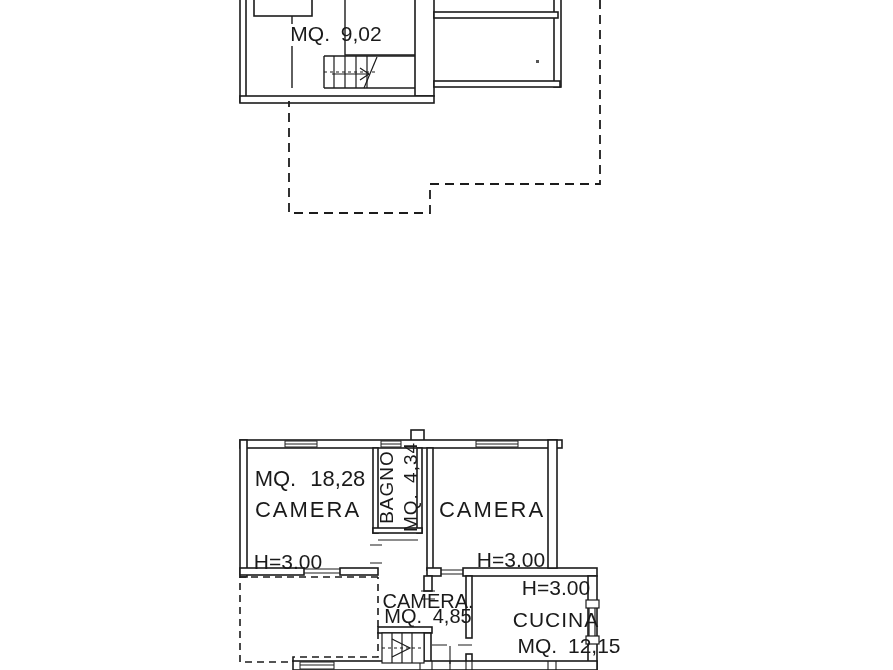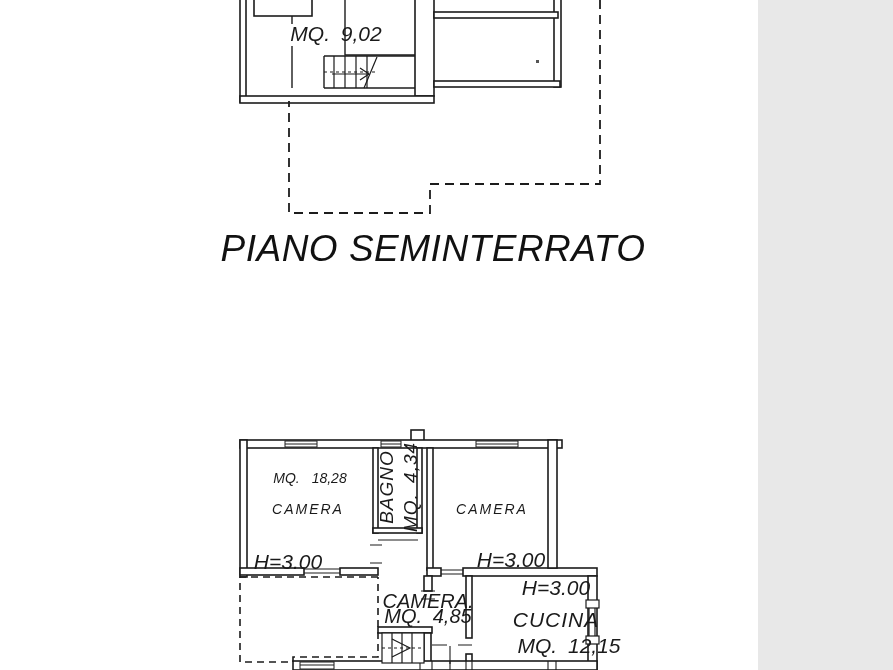--- a/index.html
+++ b/index.html
@@ -1,25 +1,25 @@
 <!DOCTYPE html>
 <html><head>
 <meta charset="utf-8">
 <style>
   html,body{margin:0;padding:0;background:#e8e8e8;}
   #page{
-    position:relative;width:758px;height:670px;background:#ffffff;
-    overflow:hidden;font-family:"Liberation Sans",sans-serif;color:#1a1a1a;font-style:italic;
+    position:relative;width:893px;height:670px;background:#ffffff;
+    overflow:hidden;font-family:"Liberation Sans",sans-serif;color:#1a1a1a;
   }
   .lbl{
     position:absolute;transform:translate(-50%,-50%);
     white-space:nowrap;color:#1a1a1a;line-height:1.1;
   }
   .fs21{font-size:21px;}
-  .fs22{font-size:14px;}
+  .fs22{font-size:22px;}
   .fs20{font-size:20px;}
   .wsp{word-spacing:8px;}
   .wsp-s{word-spacing:5px;}
   .lsp{letter-spacing:2px;}
   .title{
     font-size:37px;letter-spacing:.5px;color:#111;
   }
   .vert{
     transform:translate(-50%,-50%) rotate(-90deg);
     text-align:center;font-size:19px;letter-spacing:1px;line-height:1.25;
@@ -144,21 +144,20 @@
       <path d="M392,639 L410,648 L392,657"></path>
     </g>
 
     <g stroke="#1c1c1c" stroke-width="1.6" fill="none" stroke-dasharray="7,5">
       <path d="M378,577 L240,577 L240,662 L293,662 L293,657 L378,657 L378,577"></path>
     </g>
   </svg>
 
   <div class="lbl fs21 wsp-s" style="left:336px;top:34px;">MQ. 9,02</div>
 
-  <div class="lbl title" style="left:433px;top:249px;">PIANO SEMINTERRATO</div>
 
   <div class="lbl fs22 wsp" style="left:310px;top:479px;">MQ. 18,28</div>
   <div class="lbl fs22 lsp" style="left:308px;top:510px;">CAMERA</div>
   <div class="lbl fs21" style="left:288px;top:562px;">H=3.00</div>
 
   <div class="lbl vert" style="left:399px;top:487px;">
     <span class="vline">BAGNO</span>
     <span class="vline">MQ. 4,34</span>
   </div>
 

